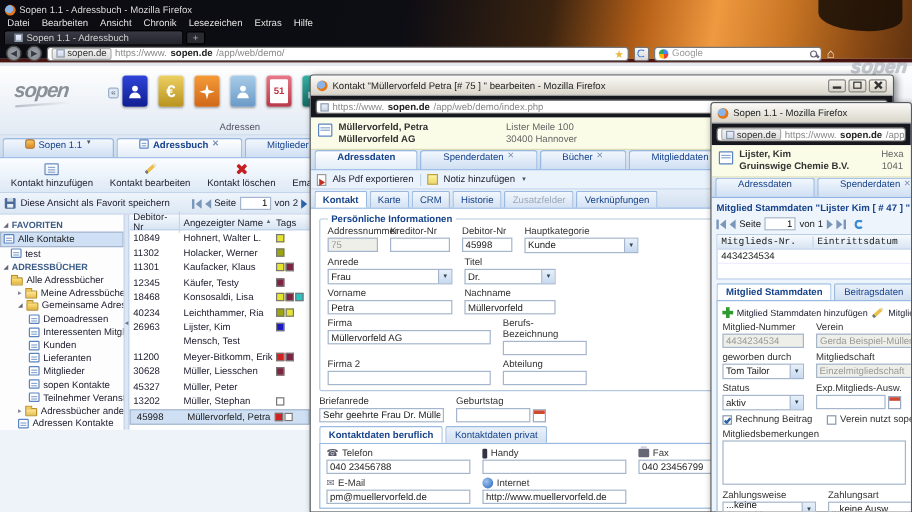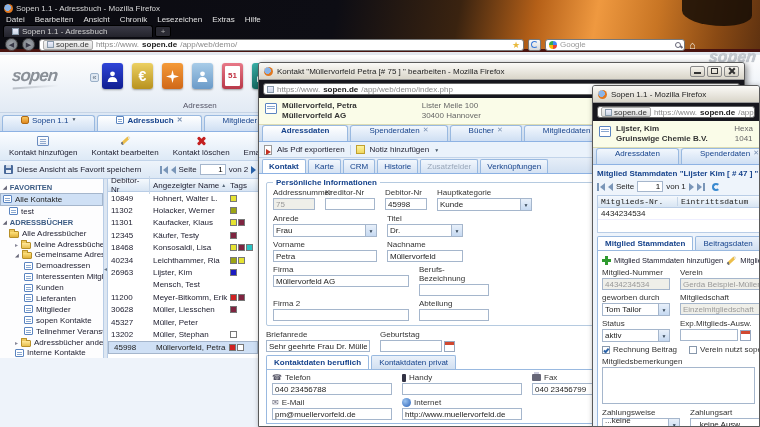--- a/index.html
+++ b/index.html
@@ -415,21 +415,21 @@
       <div class="trow d3">
           <span class="ico-list"></span>
           <span>Teilnehmer Veranstaltungen</span>
         </div>
       <div class="trow d2 arr-c">
           <span class="ico-folder"></span>
           <span>Adressbücher anderer Benutzer</span>
         </div>
       <div class="trow d2">
           <span class="ico-list"></span>
-          <span>Interne Kontakte</span>
+          <span>Adressen Kontakte</span>
         </div>
     </div>
     <div class="splitter">
         <span class="split-arr">◂</span>
       </div>
 
     <div class="grid">
       <div class="ghead">
         <span class="c1">Debitor-Nr</span>
         <span class="c2">

